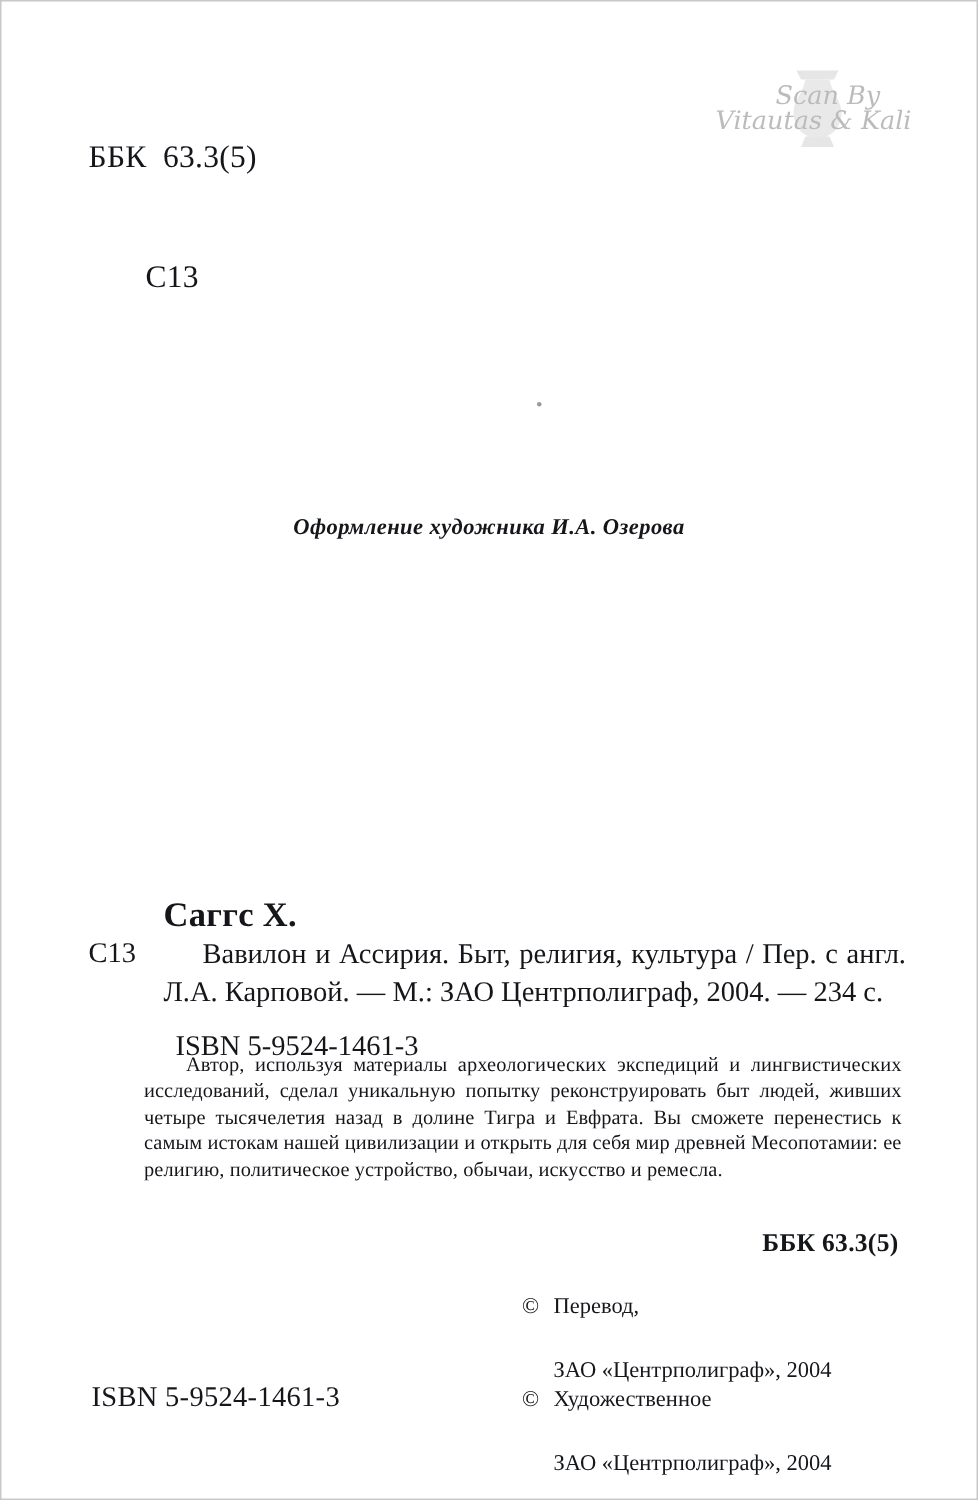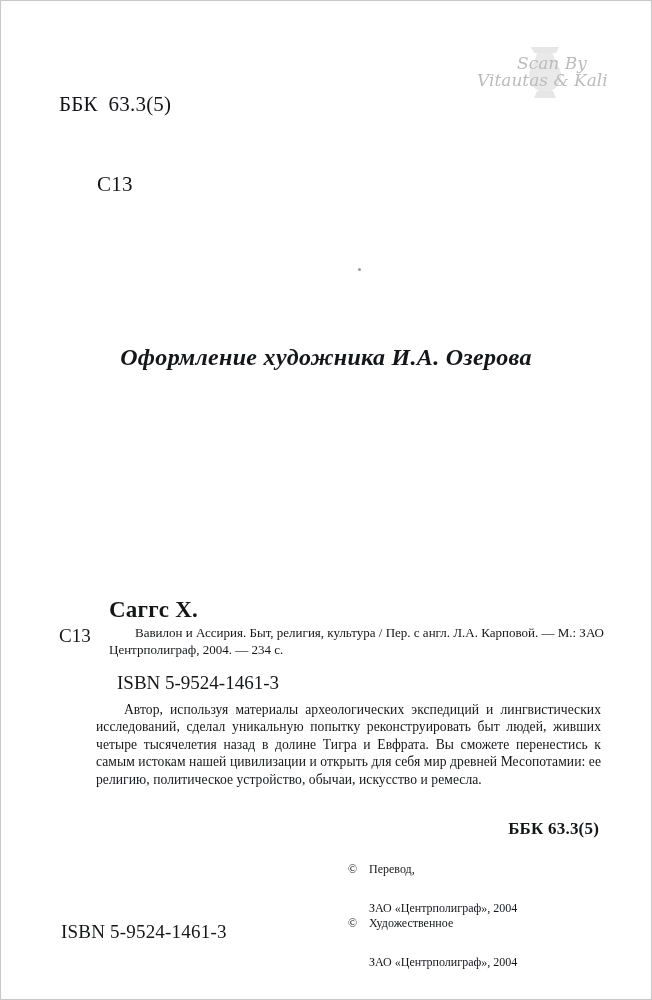--- a/index.html
+++ b/index.html
@@ -65,21 +65,21 @@
     border-radius: 50%;
   }
 
   
   .designer-credit {
     position: absolute;
     left: 0;
     right: 0;
     top: 343px;
     text-align: center;
-    font-size: 24px;
+    font-size: 15px;
     font-weight: bold;
     font-style: italic;
     letter-spacing: 0.3px;
   }
 
   
   .biblio {
     position: absolute;
     left: 58px;
     top: 596px;
@@ -96,21 +96,21 @@
     margin-top: 2px;
   }
   .biblio-sig {
     position: absolute;
     left: 0;
     top: 0;
     font-size: 19px;
   }
   .biblio-desc {
     margin-left: 50px;
-    font-size: 13px;
+    font-size: 19px;
     line-height: 1.30;
     text-align: justify;
     text-align-last: left;
     text-indent: 26px;
     hyphens: manual;
   }
   .biblio-isbn {
     margin-left: 50px;
     margin-top: 13px;
     font-size: 19px;
@@ -139,21 +139,21 @@
     font-size: 17px;
     font-weight: bold;
     letter-spacing: 0.2px;
   }
 
   
   .copyright {
     position: absolute;
     left: 347px;
     top: 861px;
-    font-size: 12px;
+    font-size: 15px;
     line-height: 1.30;
   }
   .copyright-entry { display: block; }
   .copyright-entry + .copyright-entry { margin-top: 0px; }
   .copyright-first-line {
     display: block;
     white-space: pre;
   }
   .copyright-sym {
     display: inline-block;

